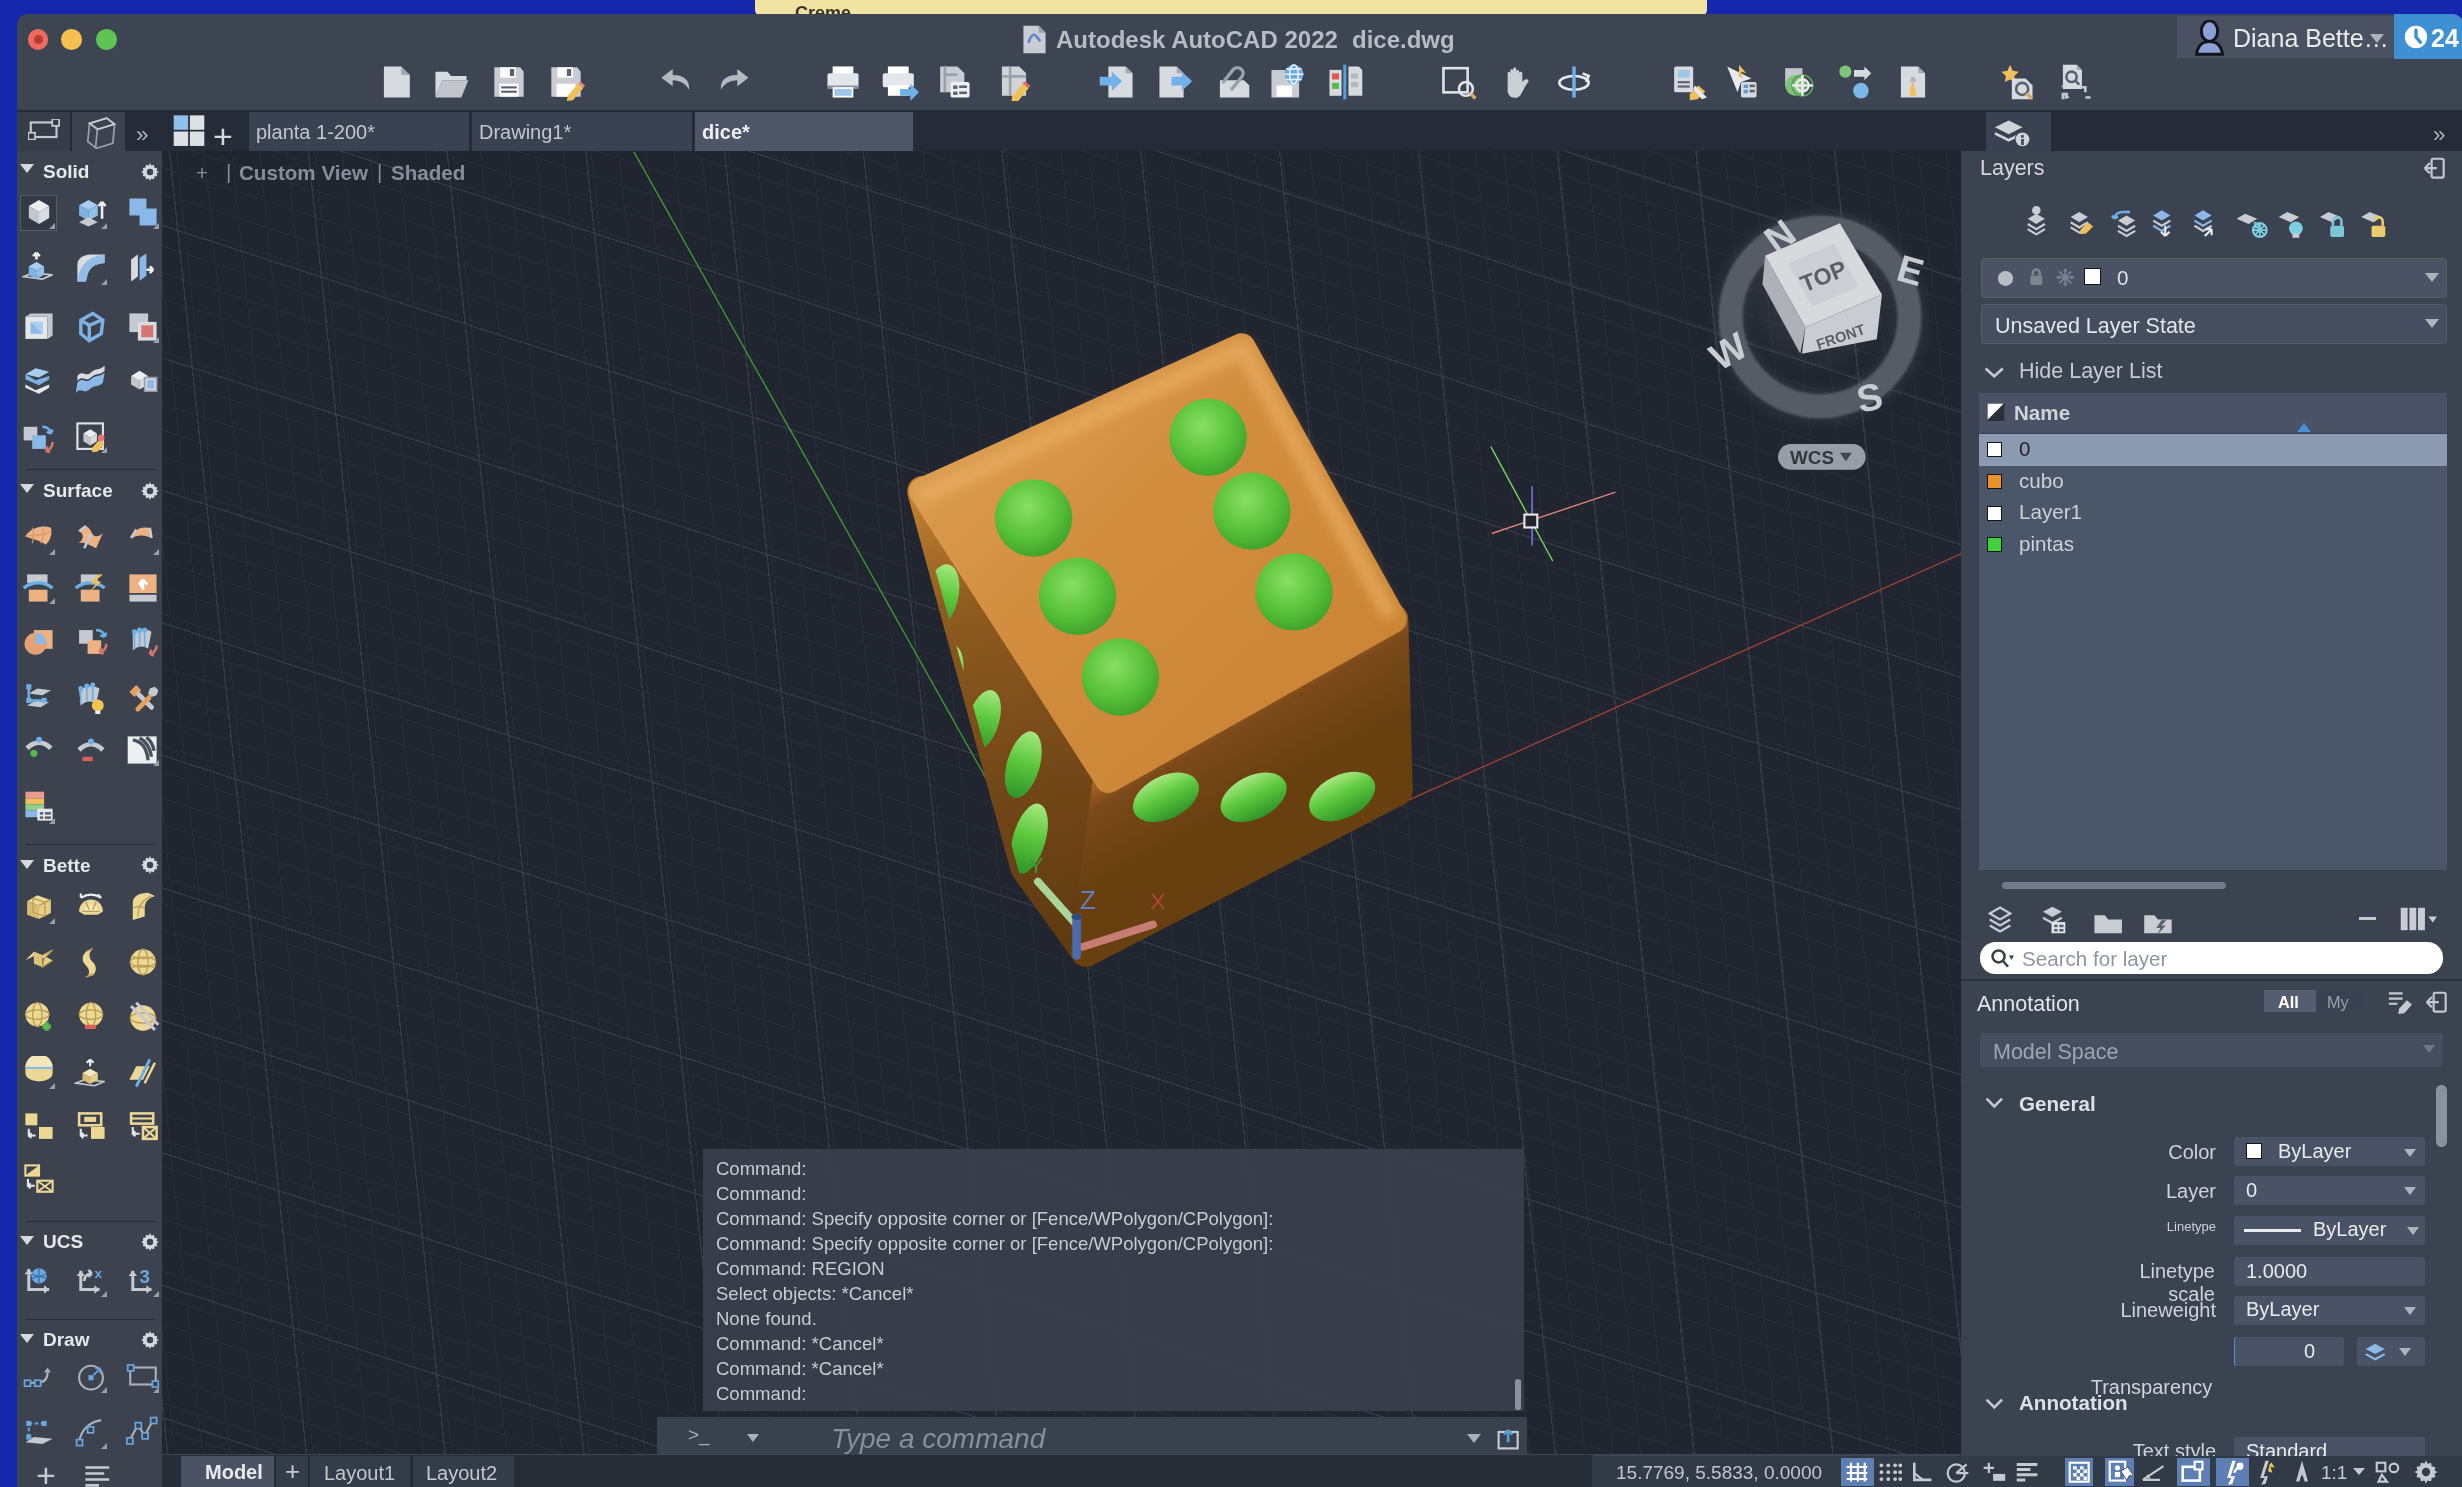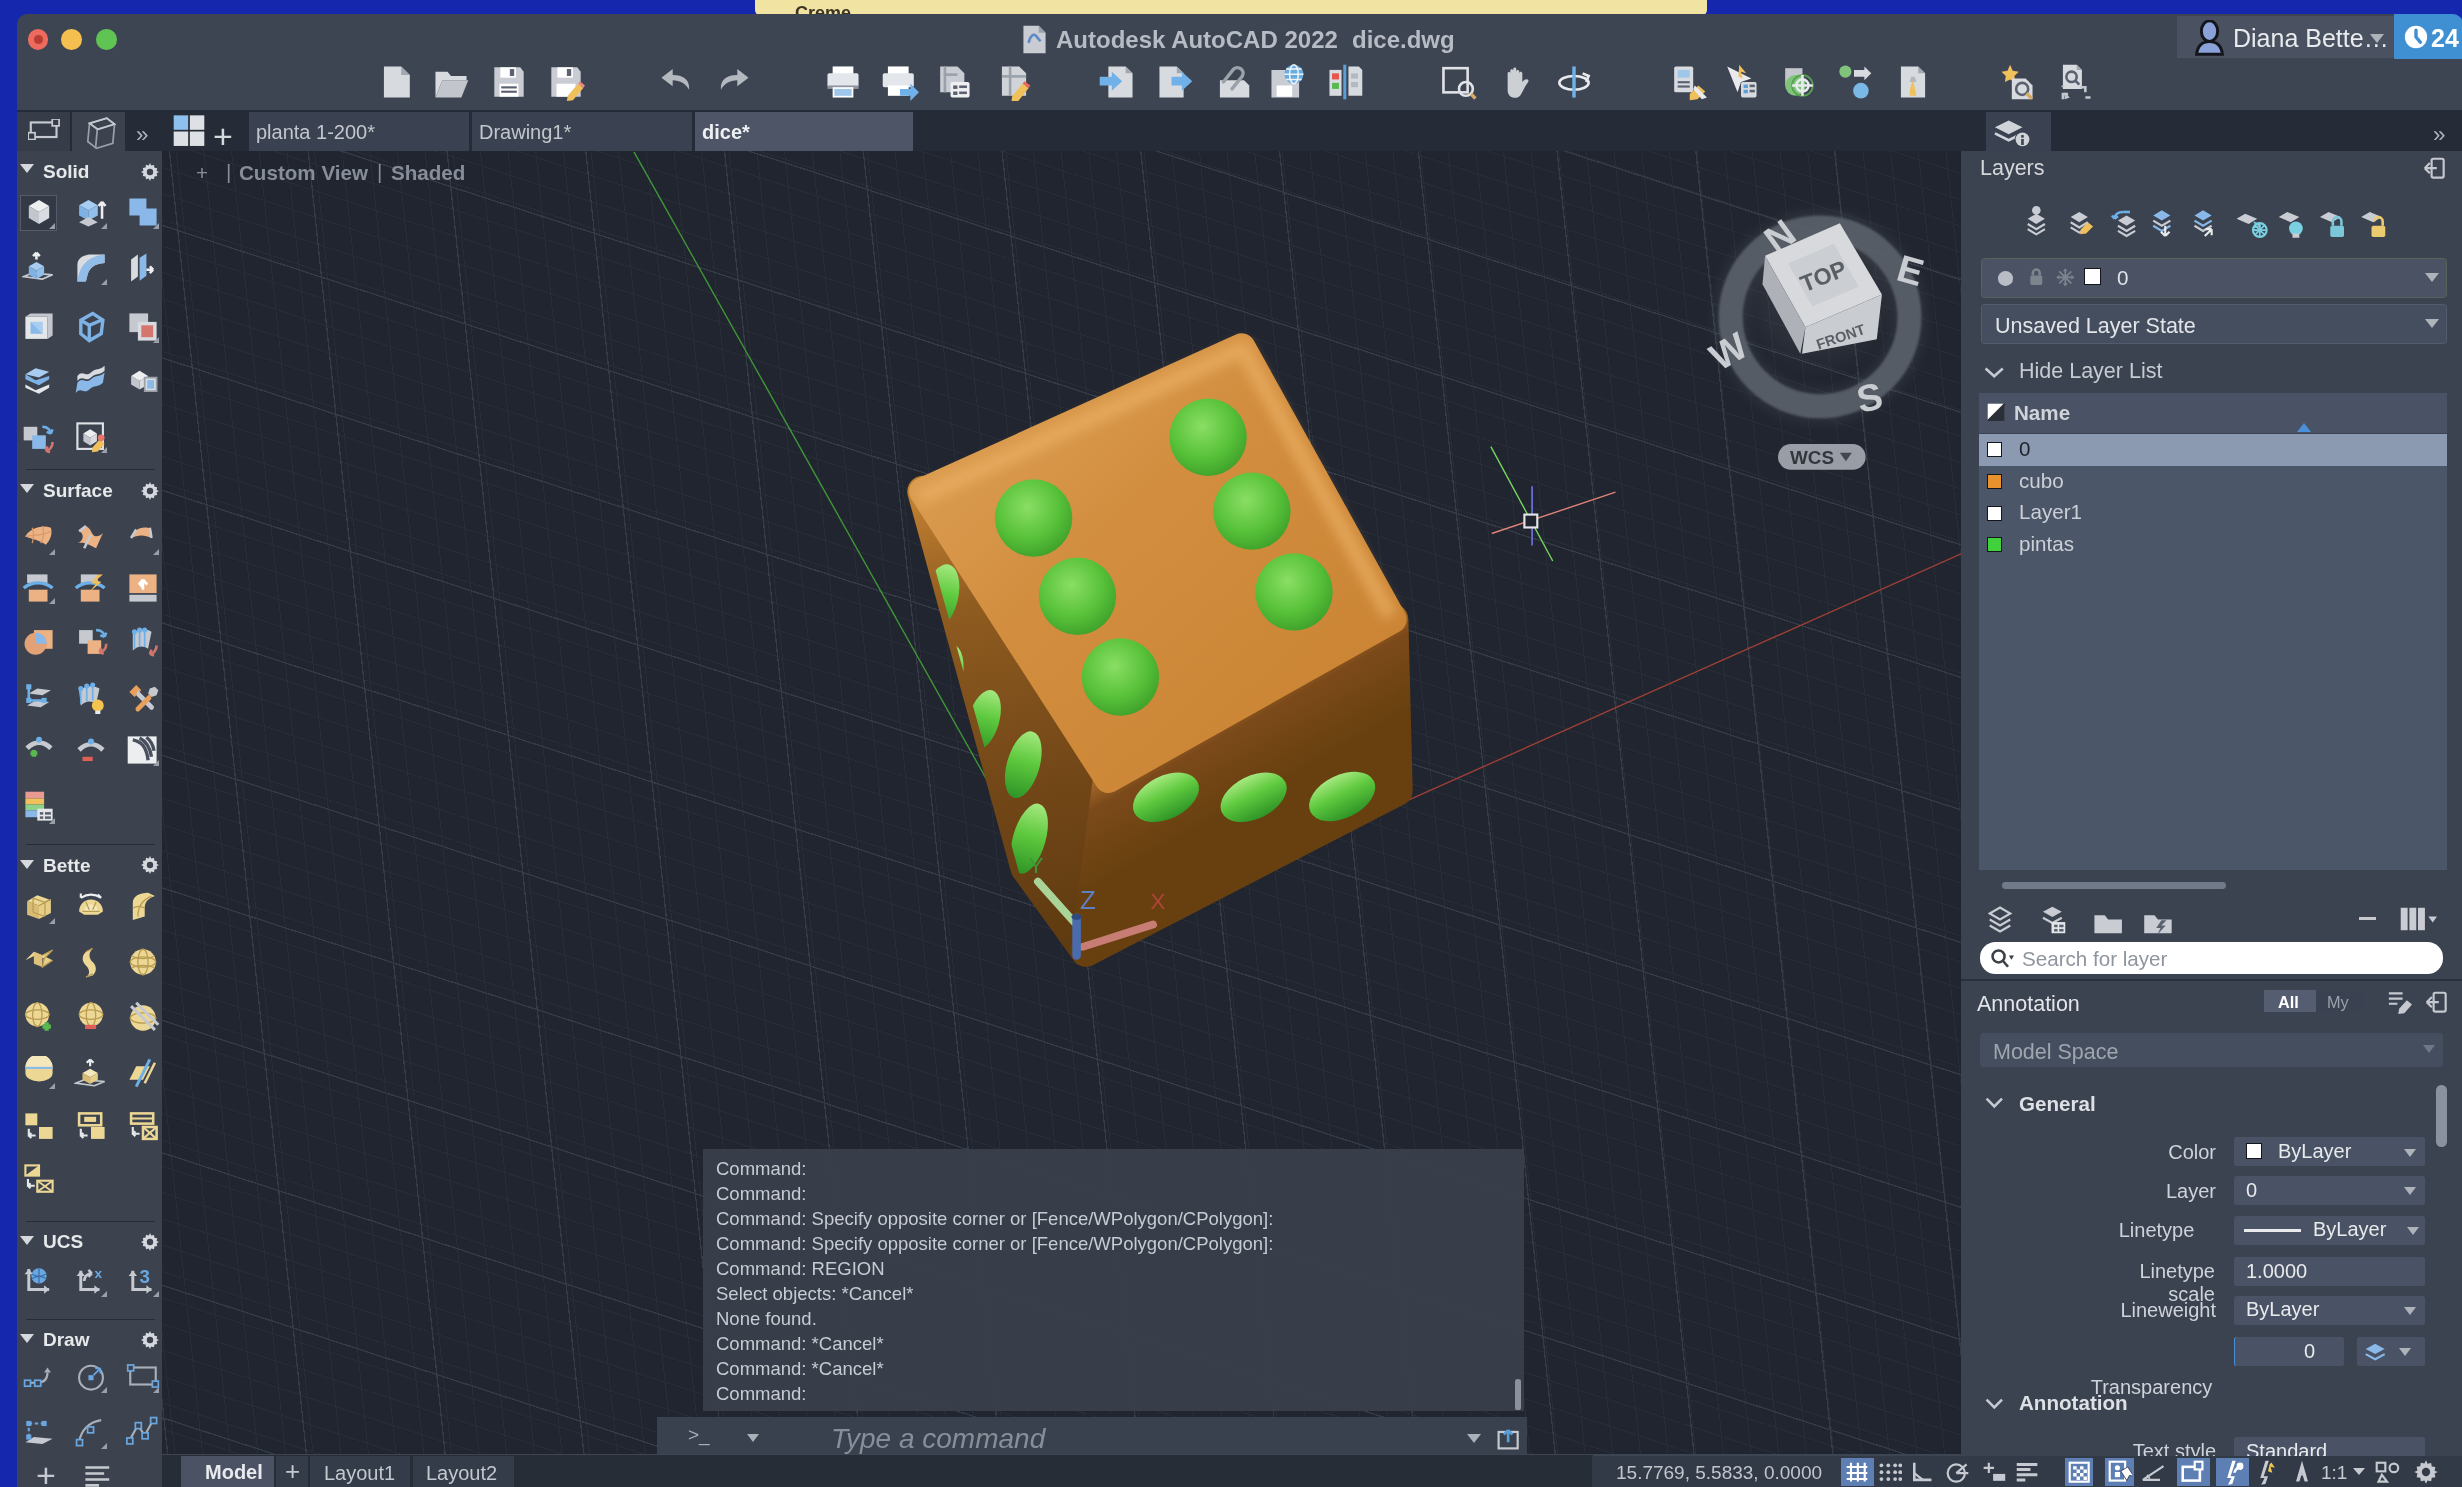--- a/index.html
+++ b/index.html
@@ -883,21 +883,21 @@
 <div class="abs" style="left:2019px;top:1092px;color:#dde0e4;font-size:20.6px;font-weight:bold">General</div>
 <div class="abs" style="left:2097px;top:1141px;width:119px;height:24px;color:#ced2d9;font-size:20px;text-align:right">Color</div>
 <div class="abs" style="left:2234px;top:1137px;width:191px;height:29px;background:#4a5365;border-radius:2.6px"></div>
 <div class="abs" style="left:2246px;top:1143px;width:15.5px;height:15.5px;background:#fff;border:1.7px solid #14161a"></div>
 <div class="abs" style="left:2278px;top:1140px;color:#e8eaec;font-size:20px">ByLayer</div>
 <div class="abs" style="left:2404px;top:1149px;width:0;height:0;border-left:6.9px solid transparent;border-right:6.9px solid transparent;border-top:8.6px solid #aeb3ba"></div>
 <div class="abs" style="left:2097px;top:1180px;width:119px;height:24px;color:#ced2d9;font-size:20px;text-align:right">Layer</div>
 <div class="abs" style="left:2234px;top:1176px;width:191px;height:29px;background:#4a5365;border-radius:2.6px"></div>
 <div class="abs" style="left:2246px;top:1179px;color:#e8eaec;font-size:20px">0</div>
 <div class="abs" style="left:2404px;top:1187px;width:0;height:0;border-left:6.9px solid transparent;border-right:6.9px solid transparent;border-top:8.6px solid #aeb3ba"></div>
-<div class="abs" style="left:2097px;top:1219px;width:119px;height:24px;color:#ced2d9;font-size:20px;text-align:center">Linetype</div>
+<div class="abs" style="left:2097px;top:1219px;width:119px;height:24px;color:#ced2d9;font-size:13px;text-align:right">Linetype</div>
 <div class="abs" style="left:2234px;top:1216px;width:191px;height:29px;background:#4a5365;border-radius:2.6px"></div>
 <div class="abs" style="left:2244px;top:1229px;width:57px;height:2.6px;background:#e8eaec"></div>
 <div class="abs" style="left:2313px;top:1218px;color:#e8eaec;font-size:20px">ByLayer</div>
 <div class="abs" style="left:2407px;top:1227px;width:0;height:0;border-left:6.9px solid transparent;border-right:6.9px solid transparent;border-top:8.6px solid #aeb3ba"></div>
 <div class="abs" style="left:2088px;top:1260px;width:127px;height:24px;color:#ced2d9;font-size:20px;text-align:right">Linetype scale</div>
 <div class="abs" style="left:2234px;top:1257px;width:191px;height:29px;background:#4a5365;border-radius:2.6px"></div>
 <div class="abs" style="left:2246px;top:1260px;color:#e8eaec;font-size:20px">1.0000</div>
 <div class="abs" style="left:2097px;top:1299px;width:119px;height:24px;color:#ced2d9;font-size:20px;text-align:right">Lineweight</div>
 <div class="abs" style="left:2234px;top:1296px;width:191px;height:29px;background:#4a5365;border-radius:2.6px"></div>
 <div class="abs" style="left:2246px;top:1298px;color:#e8eaec;font-size:20px">ByLayer</div>

